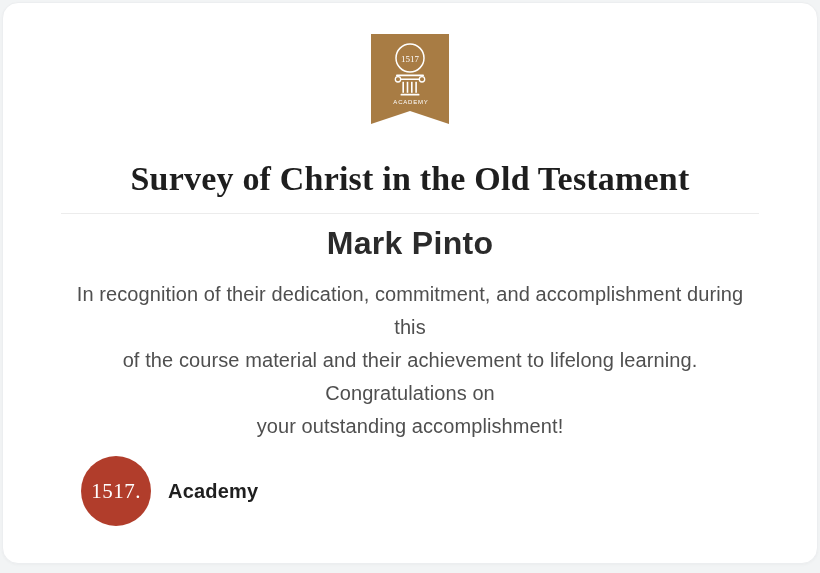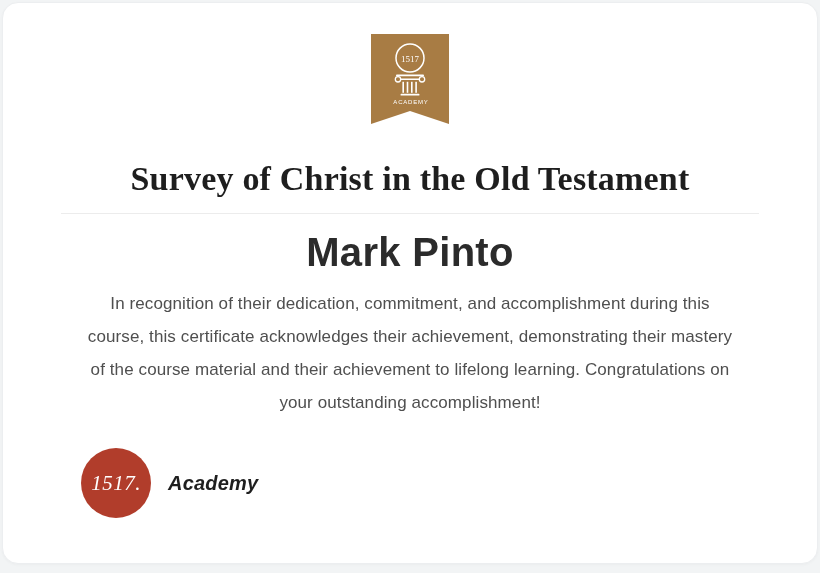--- a/index.html
+++ b/index.html
@@ -43,43 +43,42 @@
     line-height: 36px;
     color: #1e1e1e;
     letter-spacing: 0.2px;
   }
   .divider {
     margin: 16px 58px 0;
     border: none;
     border-top: 1px solid #ececec;
   }
   .recipient-name {
-    margin-top: 16px;
+    margin-top: 7px;
     text-align: center;
-    font-size: 40px;
+    font-size: 32px;
     line-height: 45px;
     font-weight: 600;
     color: #2b2b2b;
     letter-spacing: 0.3px;
   }
   .description {
     margin: 12px 60px 4px;
     text-align: center;
-    font-size: 17px;
+    font-size: 20px;
     line-height: 33px;
     color: #4f4f4f;
     letter-spacing: 0.1px;
   }
   .footer {
-    margin-top: 29px;
+    margin-top: 13px;
     padding: 0 60px 0 78px;
     display: flex;
     justify-content: space-between;
     align-items: center;
-    font-style: italic;
   }
   .org {
     display: flex;
     align-items: center;
   }
   .seal {
     width: 70px;
     height: 70px;
     border-radius: 50%;
     background: #b13d2b;
@@ -132,21 +131,20 @@
   </div>
 
   <h1 class="course-title">Survey of Christ in the Old Testament</h1>
 
   <hr class="divider">
 
   <div class="recipient-name">Mark Pinto</div>
 
   <div class="description">
     <div>In recognition of their dedication, commitment, and accomplishment during this</div>
-    <div>course, this certificate acknowledges their achievement, demonstrating their mastery</div>
     <div>of the course material and their achievement to lifelong learning. Congratulations on</div>
     <div>your outstanding accomplishment!</div>
   </div>
 
   <div class="footer">
     <div class="org">
       <div class="seal">
         <span>1517.</span>
       </div>
       <span class="org-name">Academy</span>

